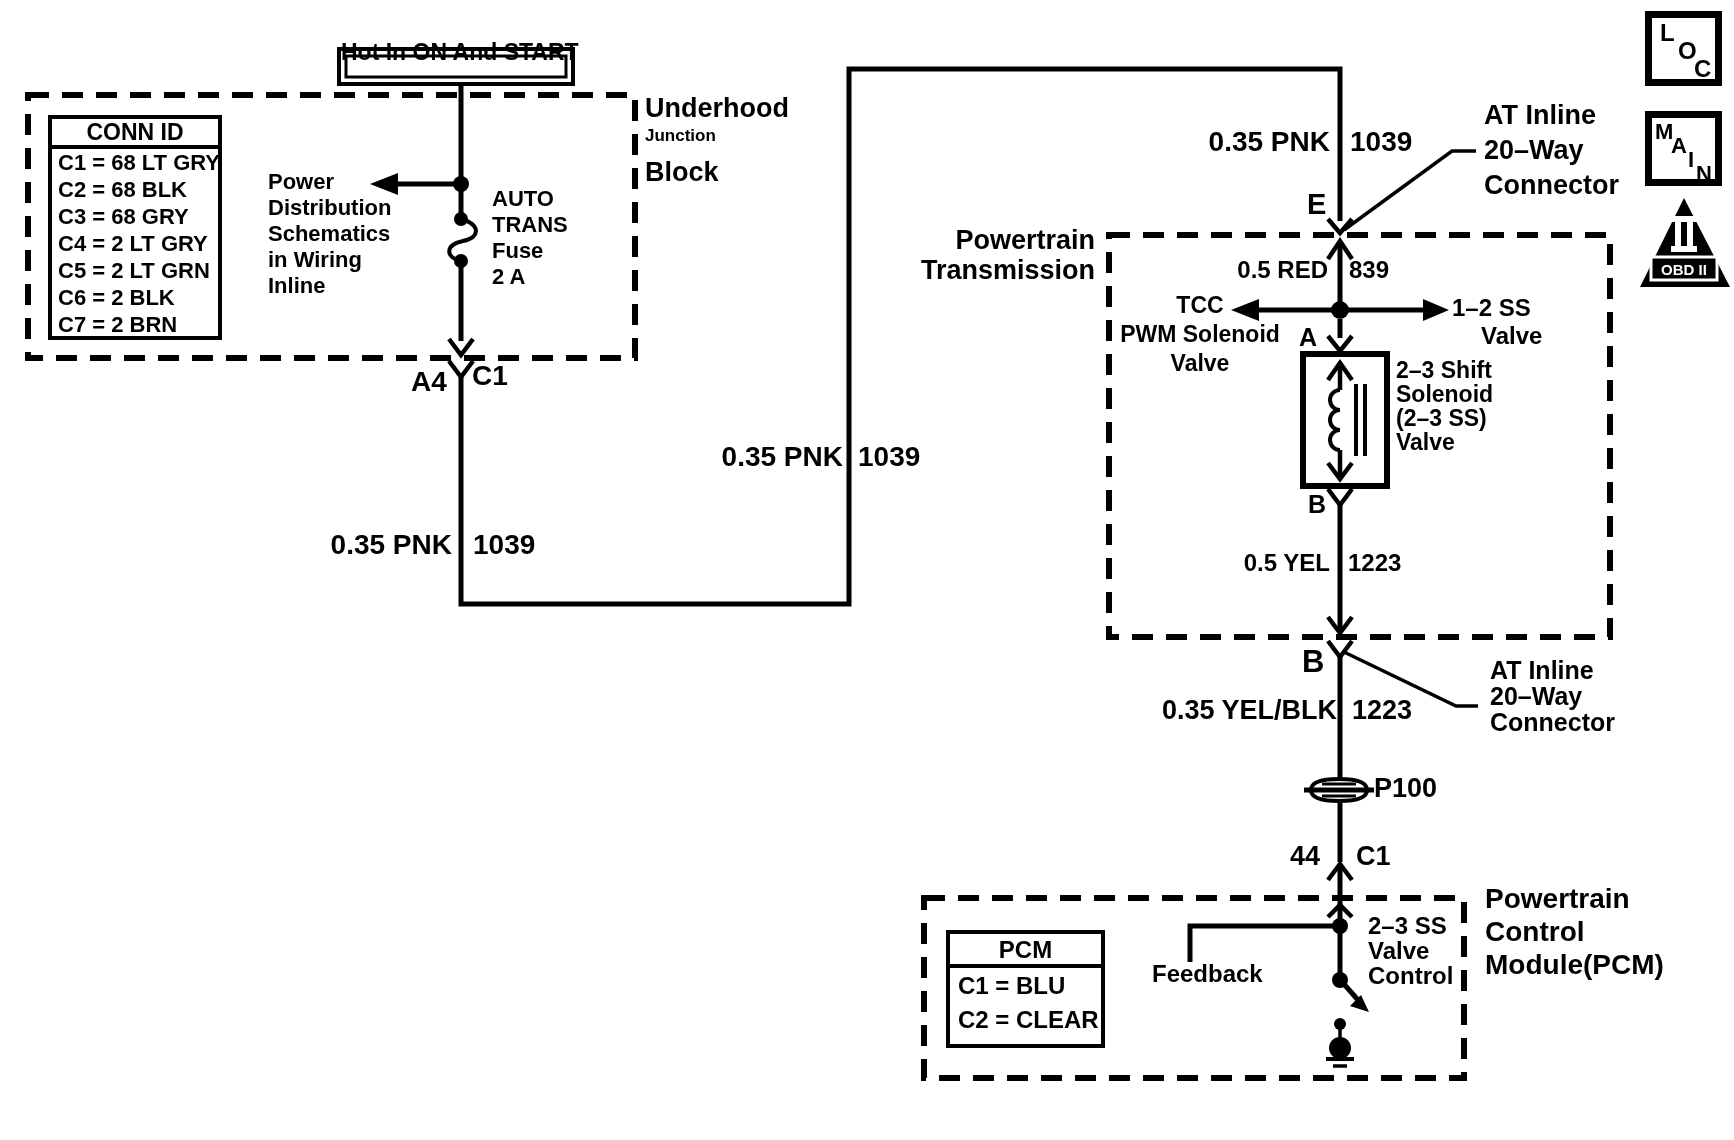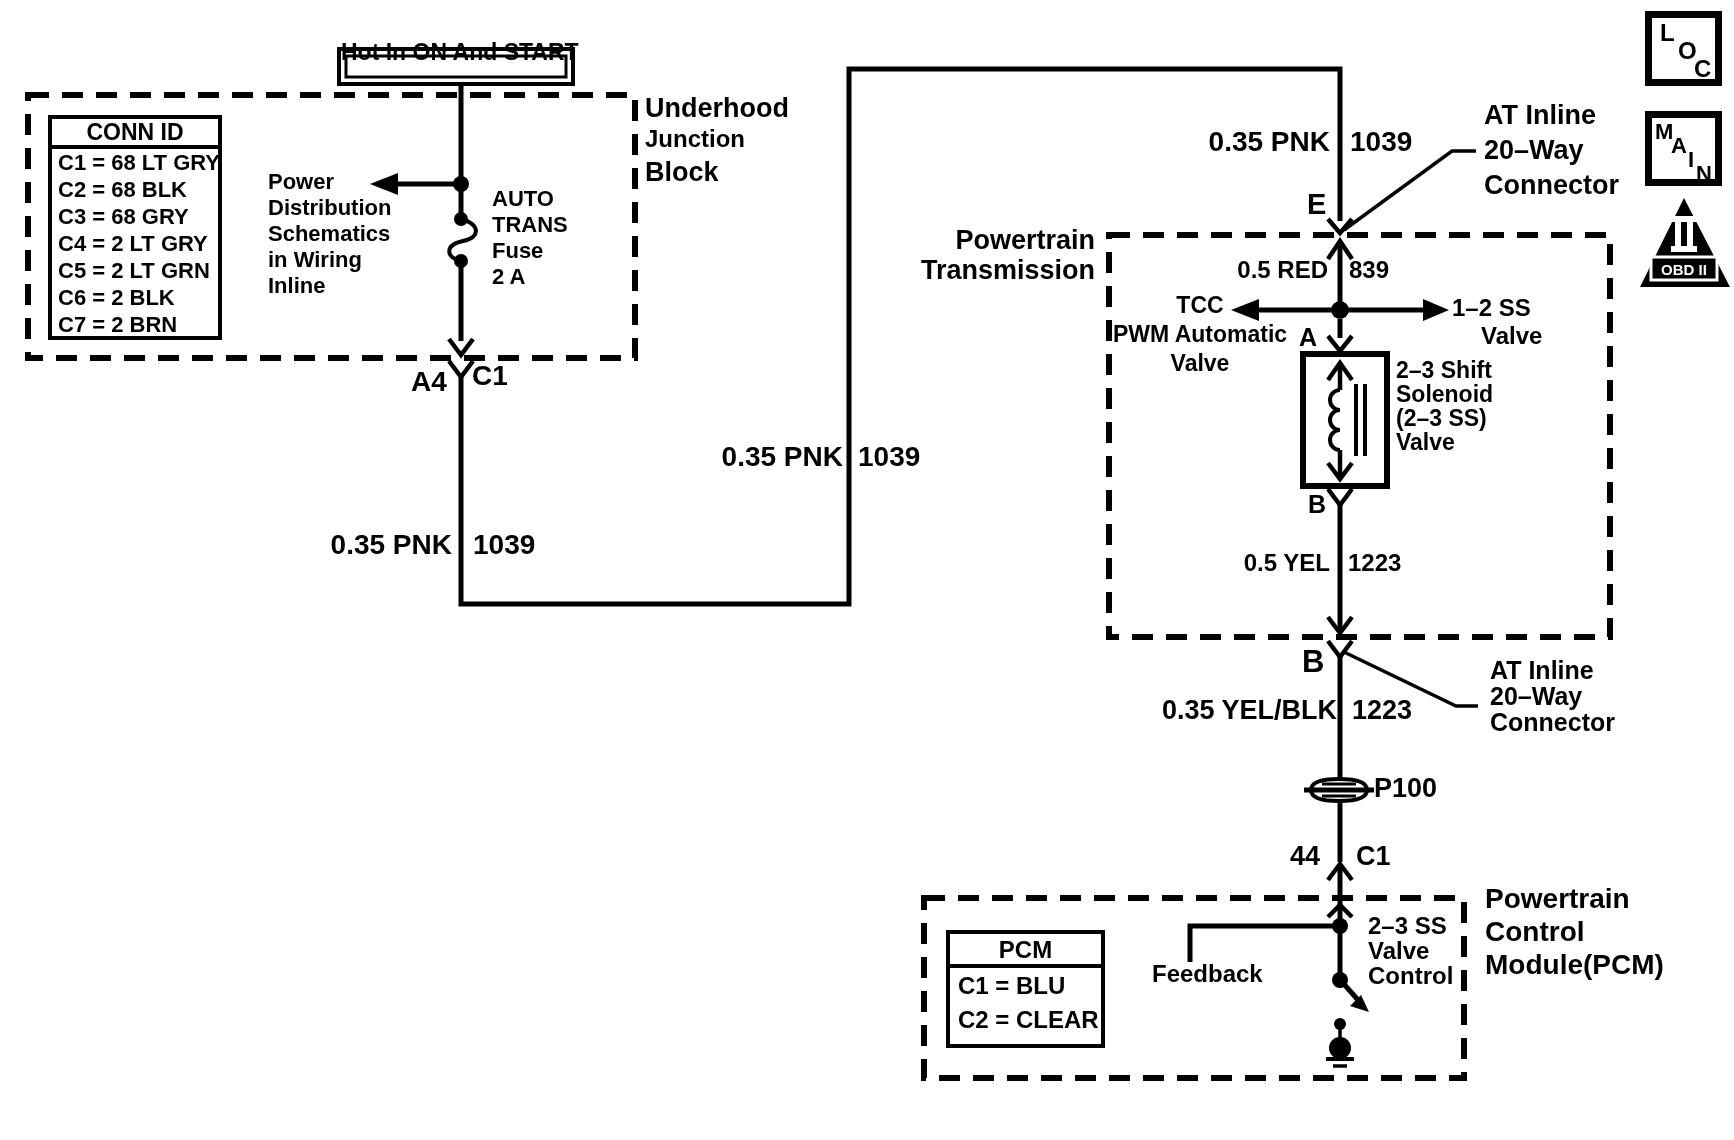--- a/index.html
+++ b/index.html
@@ -144,21 +144,21 @@
       <rect x="1687" y="222" width="6" height="24" fill="#fff"></rect>
       <rect x="1671" y="246" width="26" height="6" fill="#fff"></rect>
       <rect x="1651" y="257" width="66" height="23" fill="#000" stroke="#fff" stroke-width="3"></rect>
     </g>
   </svg>
 
   <div class="t ctr" style="left:341px;top:41px;width:230px;font-size:23px">Hot In ON And START</div>
 
   <div>
     <div class="t" style="left:645px;top:95px;font-size:27px">Underhood</div>
-    <div class="t" style="left:645px;top:127px;font-size:24px">Junction</div>
+    <div class="t" style="left:645px;top:127px;font-size:17px">Junction</div>
     <div class="t" style="left:645px;top:159px;font-size:27px">Block</div>
   </div>
 
   <div>
     <div class="t ctr" style="left:50px;top:121px;width:170px;font-size:23px">CONN ID</div>
     <div class="t" style="left:58px;top:152px;font-size:22px">C1 = 68 LT GRY</div>
     <div class="t" style="left:58px;top:179px;font-size:22px">C2 = 68 BLK</div>
     <div class="t" style="left:58px;top:206px;font-size:22px">C3 = 68 GRY</div>
     <div class="t" style="left:58px;top:233px;font-size:22px">C4 = 2 LT GRY</div>
     <div class="t" style="left:58px;top:260px;font-size:22px">C5 = 2 LT GRN</div>
@@ -209,21 +209,21 @@
     <div class="t" style="left:1484px;top:172px;font-size:27px">Connector</div>
   </div>
 
   <div>
     <div class="t rgt" style="right:639px;top:227px;font-size:27px">Powertrain</div>
     <div class="t rgt" style="right:639px;top:257px;font-size:27px">Transmission</div>
   </div>
 
   <div>
     <div class="t ctr" style="left:1111px;top:294px;width:178px;font-size:23px">TCC</div>
-    <div class="t ctr" style="left:1111px;top:323px;width:178px;font-size:23px">PWM Automatic</div>
+    <div class="t ctr" style="left:1111px;top:323px;width:178px;font-size:23px">PWM Solenoid</div>
     <div class="t ctr" style="left:1111px;top:352px;width:178px;font-size:23px">Valve</div>
   </div>
 
   <div>
     <div class="t" style="left:1452px;top:296px;font-size:24px">1–2 SS</div>
     <div class="t" style="left:1481px;top:324px;font-size:24px">Valve</div>
   </div>
 
   <div class="t" style="left:1299px;top:325px;font-size:25px">A</div>
   <div class="t" style="left:1308px;top:492px;font-size:25px">B</div>

